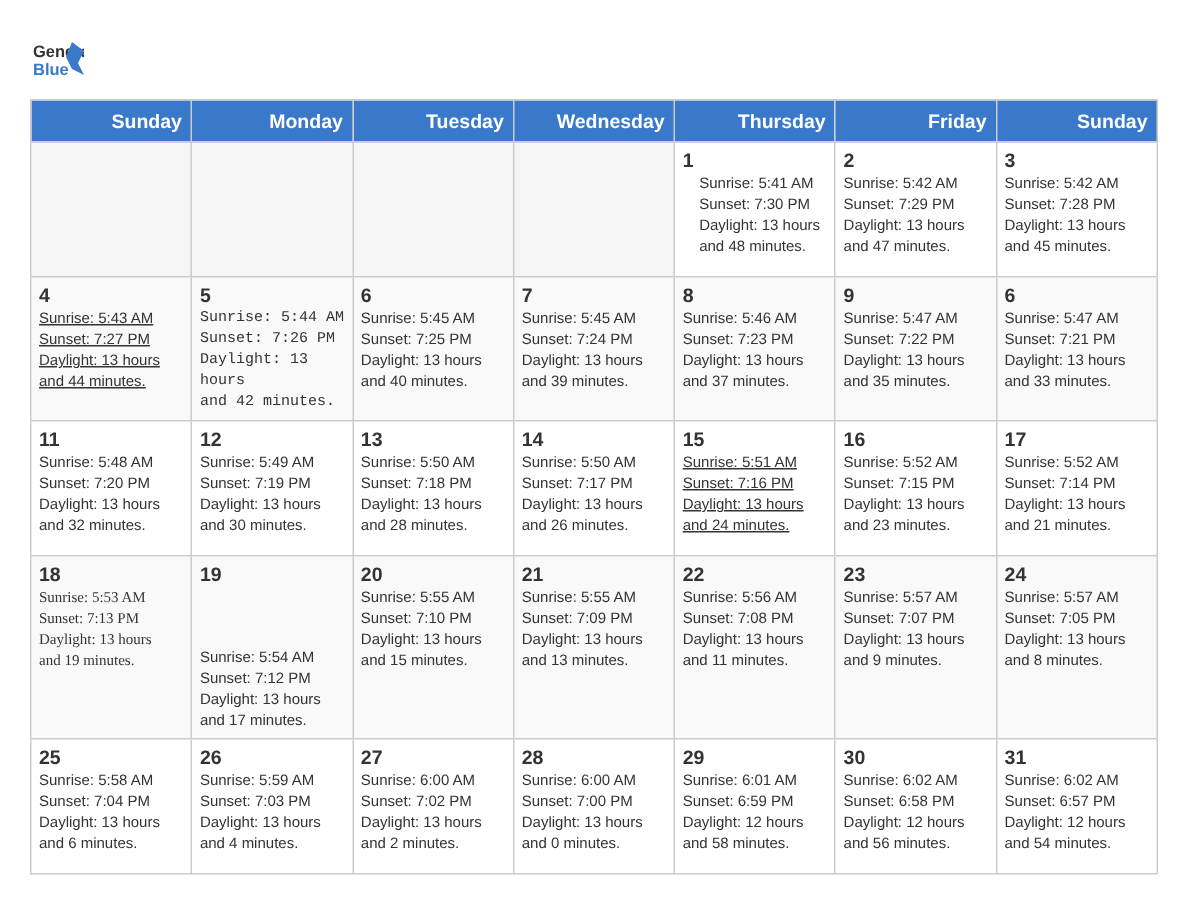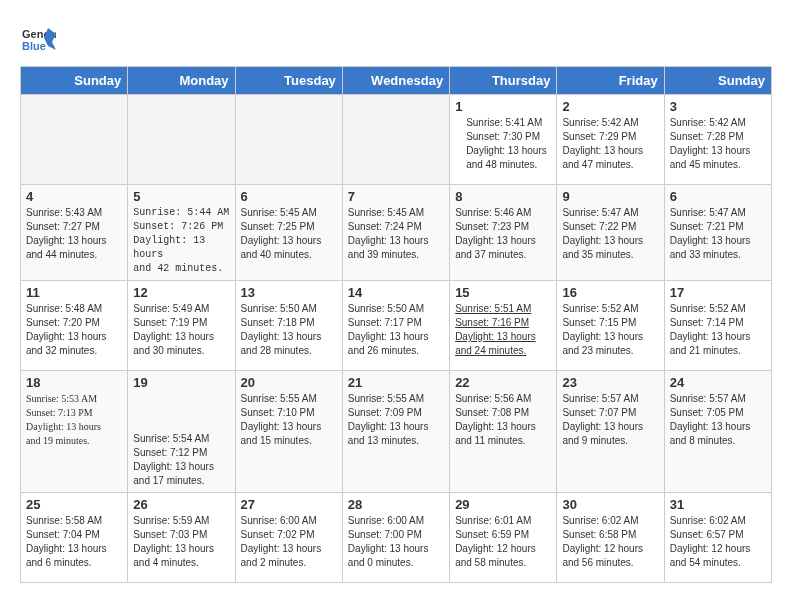--- a/index.html
+++ b/index.html
@@ -138,21 +138,21 @@
           <div class="day-number">3</div>
           <div class="day-info" style="white-space: pre-line;">Sunrise: 5:42 AM
 Sunset: 7:28 PM
 Daylight: 13 hours
 and 45 minutes.</div>
         </td>
       </tr>
       <tr>
         <td>
           <div class="day-number">4</div>
-          <div class="day-info" style="white-space: pre-line;">Sunrise: 5:43 AM
+          <div class="day-info" style="white-space: pre-line; text-decoration: underline;">Sunrise: 5:43 AM
 Sunset: 7:27 PM
 Daylight: 13 hours
 and 44 minutes.</div>
         </td>
         <td>
           <div class="day-number">5</div>
           <div class="day-info" style="white-space: pre-line; font-family: Liberation Mono, monospace;">Sunrise: 5:44 AM
 Sunset: 7:26 PM
 Daylight: 13 hours
 and 42 minutes.</div>

